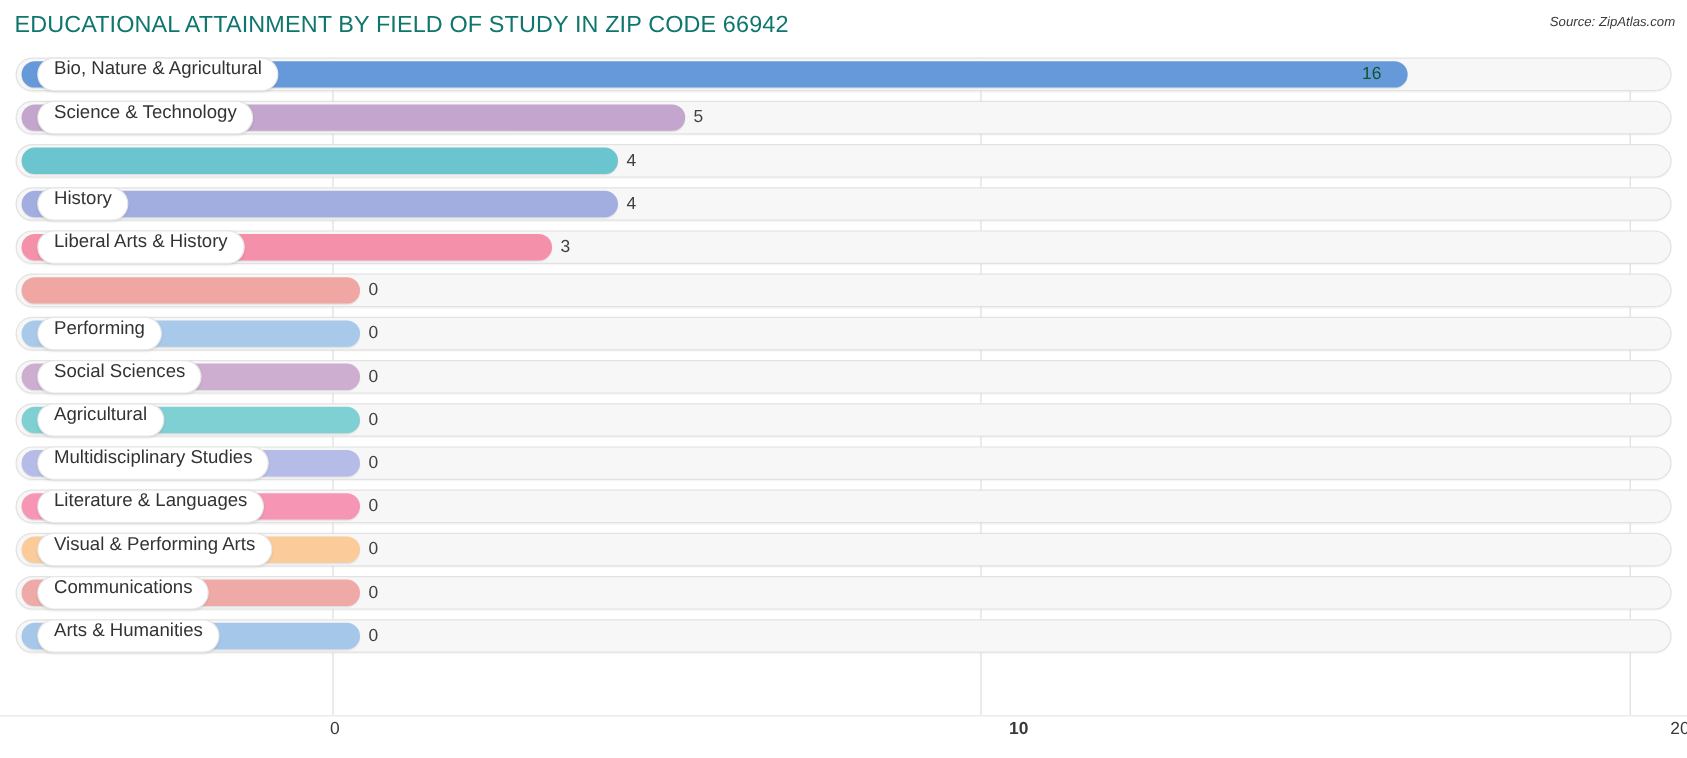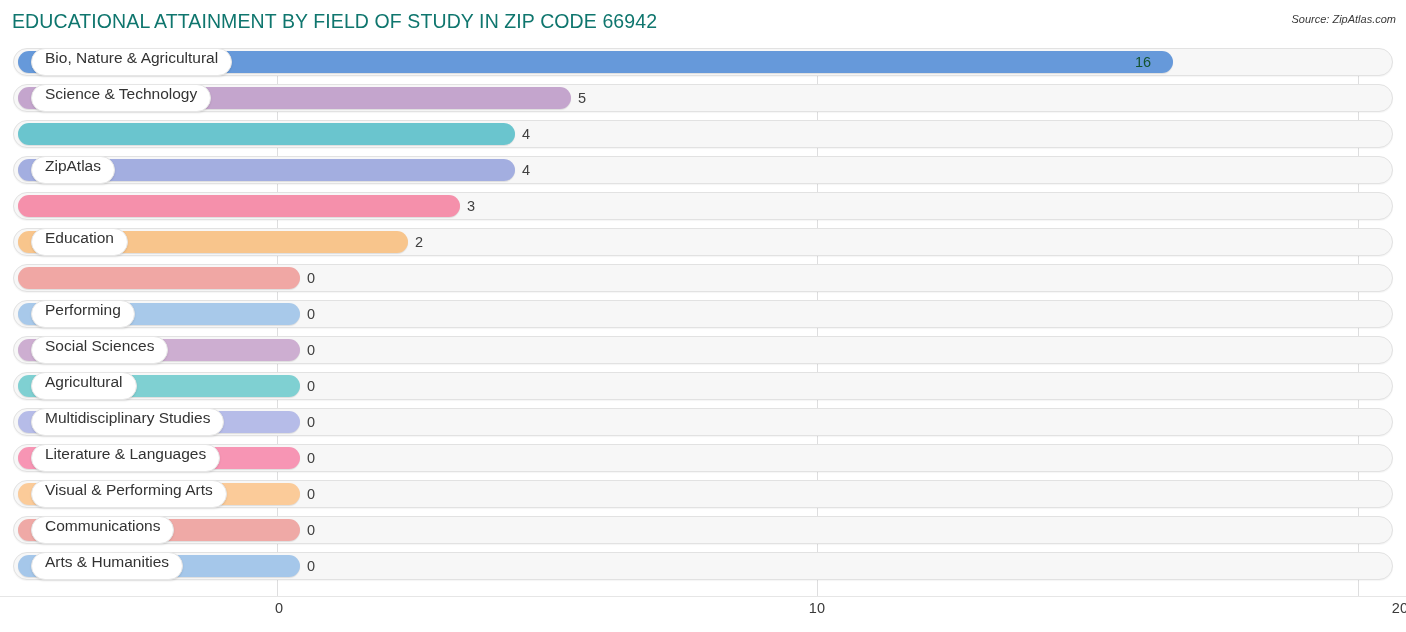--- a/index.html
+++ b/index.html
@@ -194,36 +194,31 @@
         </div>
         <div class="row">
           <div class="track"></div>
           <div class="bar" style="width: 497px; background: rgb(106, 197, 206);"></div>
           <div class="val-out" style="left: 522px;">4</div>
         </div>
         <div class="row">
           <div class="track"></div>
           <div class="bar" style="width: 497px; background: rgb(163, 174, 224);"></div>
           <div class="cat-pill">
-            <span class="cat-label">ZipAtlas</span>
+            <span class="cat-label">History</span>
           </div>
           <div class="val-out" style="left: 522px;">4</div>
         </div>
         <div class="row">
           <div class="track"></div>
           <div class="bar" style="width: 442px; background: rgb(245, 144, 171);"></div>
+          <div class="cat-pill">
+            <span class="cat-label">Liberal Arts &amp; History</span>
+          </div>
           <div class="val-out" style="left: 467px;">3</div>
-        </div>
-        <div class="row">
-          <div class="track"></div>
-          <div class="bar" style="width: 390px; background: rgb(248, 197, 140);"></div>
-          <div class="cat-pill">
-            <span class="cat-label">Education</span>
-          </div>
-          <div class="val-out" style="left: 415px;">2</div>
         </div>
         <div class="row">
           <div class="track"></div>
           <div class="bar" style="width: 282px; background: rgb(240, 167, 164);"></div>
           <div class="val-out" style="left: 307px;">0</div>
         </div>
         <div class="row">
           <div class="track"></div>
           <div class="bar" style="width: 282px; background: rgb(168, 201, 234);"></div>
           <div class="cat-pill">
@@ -286,17 +281,17 @@
             <span class="cat-label">Arts &amp; Humanities</span>
           </div>
           <div class="val-out" style="left: 307px;">0</div>
         </div>
       </div>
   </div>
 
   <div class="axis">
     <div class="axis-line"></div>
   <div class="tick-label" style="left: 283px;">0</div>
-      <div class="tick-label" style="left: 825px;">10</div>
+      <div class="tick-label" style="left: 857px; font-weight: bold;">10</div>
       <div class="tick-label" style="left: 1368px; margin-left: 40px;">20</div>
     </div>
 
 </div>
 
 </body></html>

